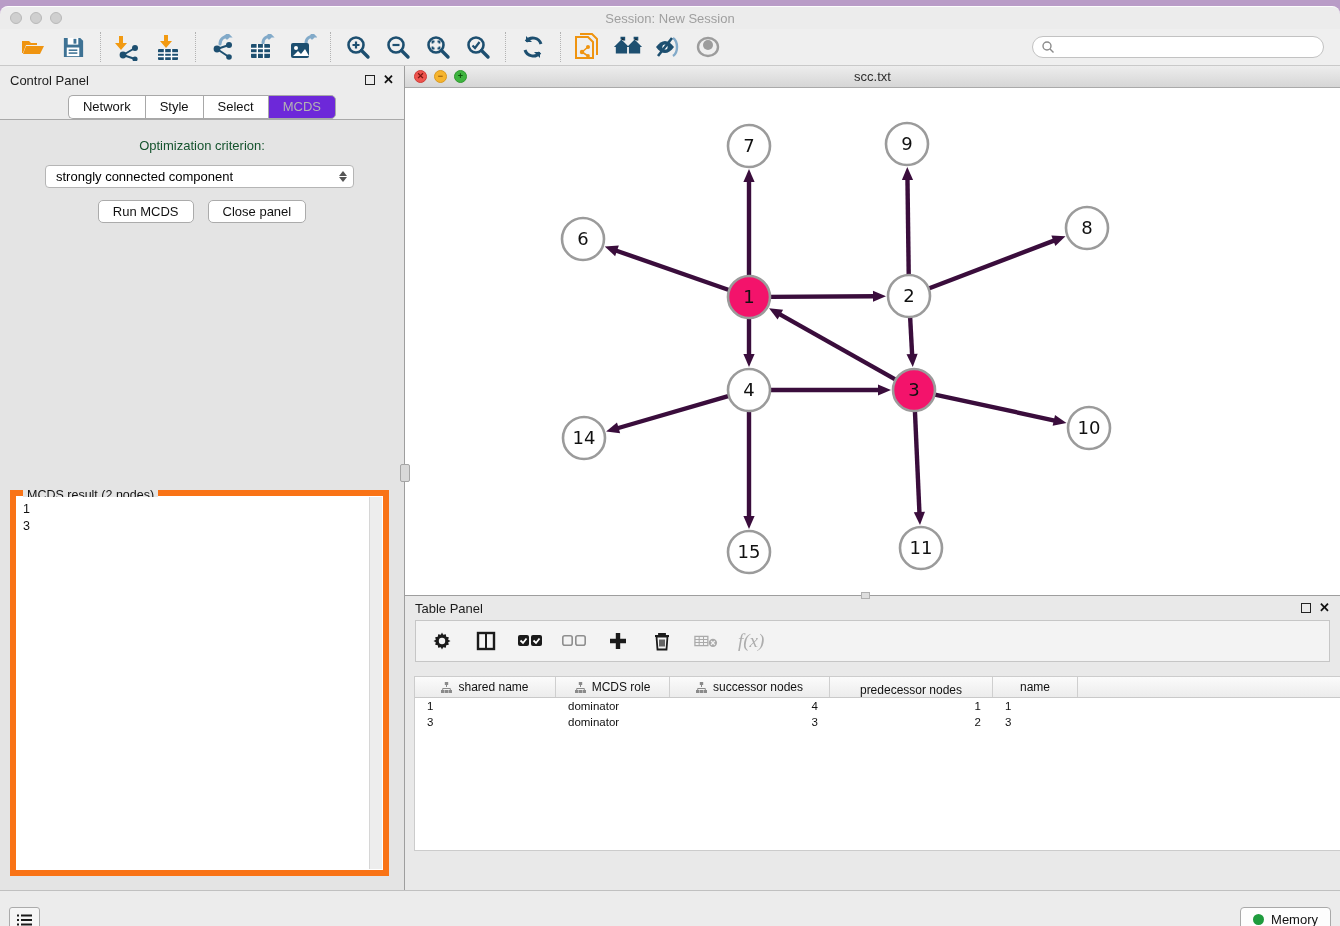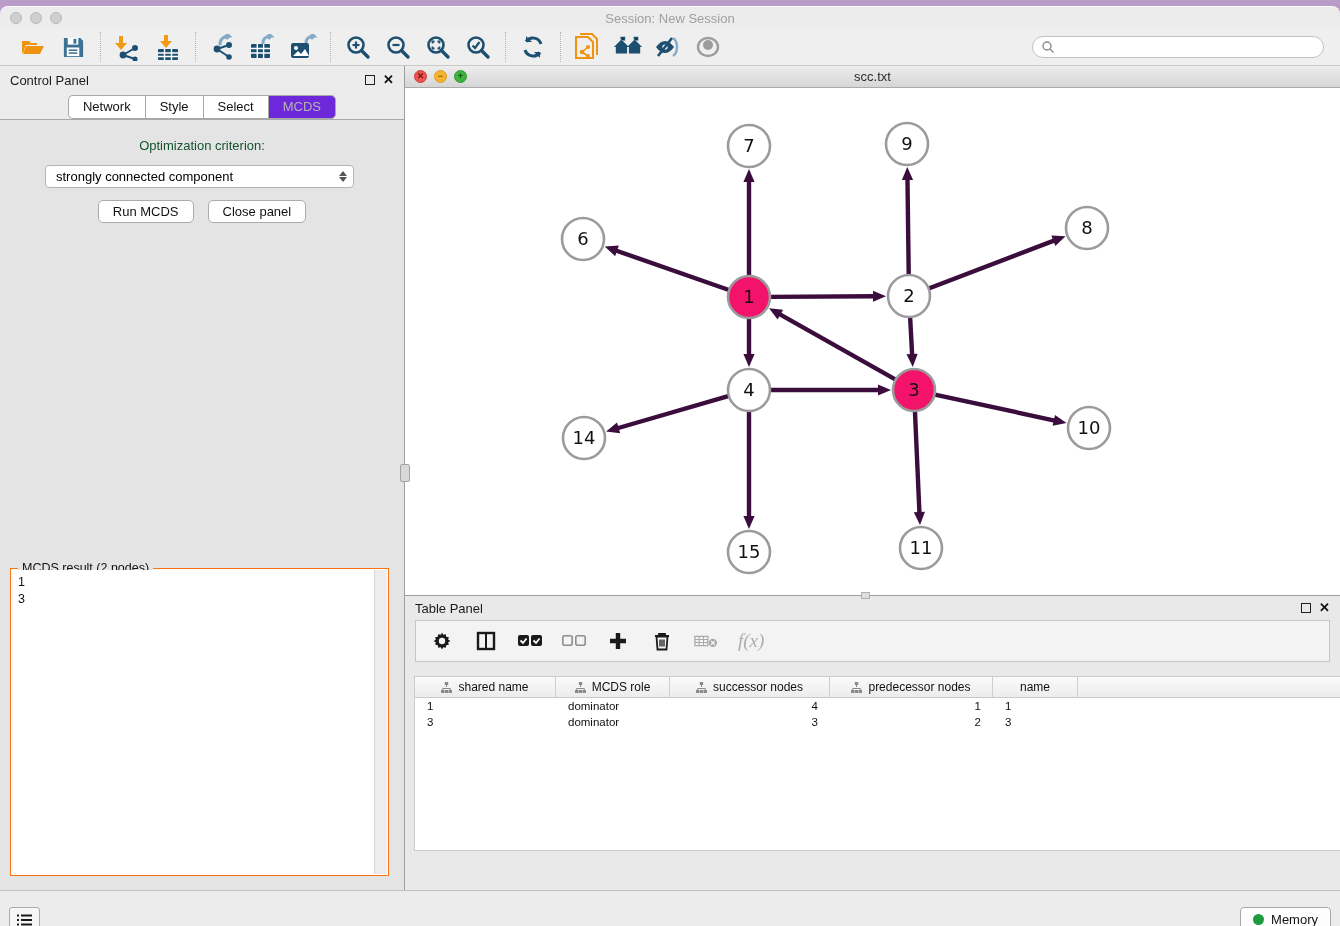--- a/index.html
+++ b/index.html
@@ -55,21 +55,21 @@
   .dropdown .dd-label { flex:1; }
   .dd-arrows { display:flex; flex-direction:column; gap:1px; align-items:center; }
   .dd-arrows i { width:0; height:0; border-left:4px solid transparent; border-right:4px solid transparent; }
   .dd-arrows .up { border-bottom:5px solid #555; }
   .dd-arrows .down { border-top:5px solid #555; }
 
   .cp-buttons { display:flex; justify-content:center; gap:14px; margin-top:12px; }
   .aqua-btn { min-width:95px; height:23px; background:#fff; border:1px solid #ababab; border-radius:5px;
     font-size:13px; color:#111; padding:0 14px; cursor:pointer; font-family:inherit; }
 
-  .result-box { margin:0 15px 14px 10px; height:308px; border:1px solid #f97316; position:relative;
+  .result-box { margin:0 15px 14px 10px; height:386px; border:6px solid #f97316; position:relative;
     margin-top:auto; background:#fff; }
   .result-legend { position:absolute; top:-8px; left:7px; background:#e4e4e4; padding:0 4px;
     font-size:12.5px; color:#111; }
   .result-area { position:absolute; inset:1px 14px 1px 1px; background:#fff; padding:4px 6px;
     font-size:12.5px; color:#111; line-height:17px; white-space:pre; overflow:hidden; }
   .result-scroll { position:absolute; top:1px; bottom:1px; right:1px; width:13px;
     background:#ededed; border-left:1px solid #d6d6d6; }
 
   .v-divider-handle { position:absolute; right:-6px; top:398px; width:10px; height:18px;
     background:#d8d8d8; border:1px solid #a5a5a5; border-radius:2px; z-index:5; cursor:col-resize; }
@@ -487,21 +487,21 @@
               <div class="dt-hcell" style="width: 160px;">
                 <svg width="11" height="11" viewBox="0 0 11 11">
                   <rect x="3.8" y="0" width="3.4" height="3" fill="#8a8a8a"></rect>
                   <path d="M5.5 3v2M1.7 8V6.5h7.6V8" stroke="#8a8a8a" stroke-width="1" fill="none"></path>
                   <rect x="0" y="8" width="3.4" height="3" fill="#8a8a8a"></rect>
                   <rect x="3.8" y="8" width="3.4" height="3" fill="#8a8a8a"></rect>
                   <rect x="7.6" y="8" width="3.4" height="3" fill="#8a8a8a"></rect>
                 </svg>
                 <span>successor nodes</span>
               </div>
-              <div class="dt-hcell" style="width: 163px;">
+              <div class="dt-hcell" style="width: 163px; flex-direction: column;">
                 <svg width="11" height="11" viewBox="0 0 11 11">
                   <rect x="3.8" y="0" width="3.4" height="3" fill="#8a8a8a"></rect>
                   <path d="M5.5 3v2M1.7 8V6.5h7.6V8" stroke="#8a8a8a" stroke-width="1" fill="none"></path>
                   <rect x="0" y="8" width="3.4" height="3" fill="#8a8a8a"></rect>
                   <rect x="3.8" y="8" width="3.4" height="3" fill="#8a8a8a"></rect>
                   <rect x="7.6" y="8" width="3.4" height="3" fill="#8a8a8a"></rect>
                 </svg>
                 <span>predecessor nodes</span>
               </div>
               <div class="dt-hcell" style="width: 85px;">

